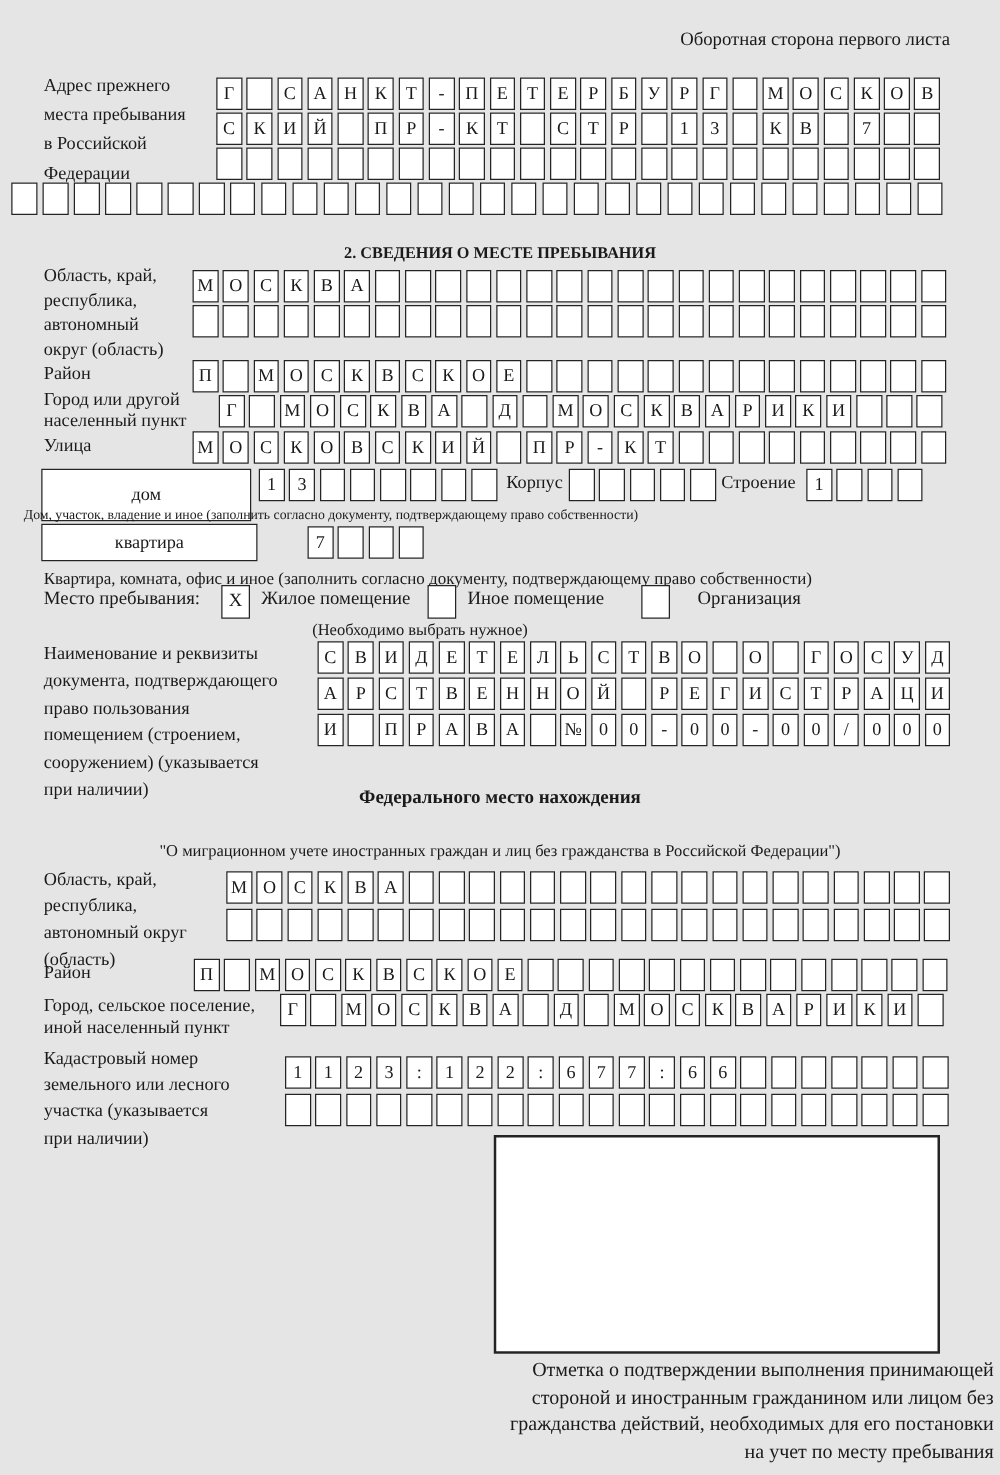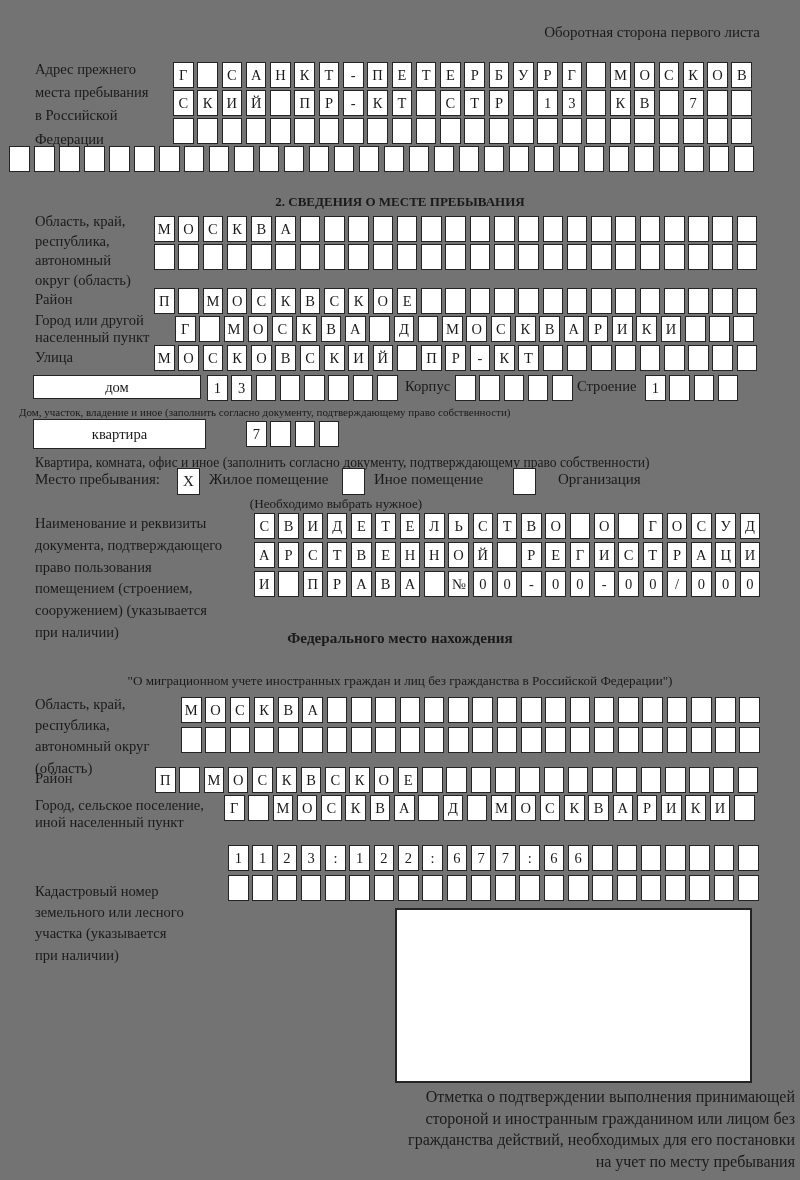--- a/index.html
+++ b/index.html
@@ -1,17 +1,17 @@
 <!DOCTYPE html>
 <html><head>
 <meta charset="utf-8">
 <style>
   html,body { margin:0; padding:0; background:#ffffff; }
   #page {
-    position:relative; width:800px; height:1180px; background:#737373;
+    position:relative; width:800px; height:1180px; background:#e5e5e5;
     font-family:"Liberation Serif", serif; color:#1a1a1a; overflow:hidden;
   }
   .abs { position:absolute; }
   .lbl { font-size:14.6px; white-space:pre-line; }
   .cap { font-size:13.2px; }
   .ctr { width:800px; left:0; text-align:center; }
   .bold { font-weight:bold; }
   .cellrow { display:flex; }
   .cellrow .cell {
     box-sizing:border-box; flex:0 0 auto;
@@ -296,21 +296,21 @@
       <span class="cell"></span>
       <span class="cell"></span>
       <span class="cell"></span>
       <span class="cell"></span>
       <span class="cell"></span>
       <span class="cell"></span>
       <span class="cell"></span>
       <span class="cell"></span>
     </div>
 
-  <div class="abs fieldbox" style="left:33px; top:375px; width:168px; height:24px;">дом</div>
+  <div class="abs fieldbox" style="left:33px; top:375px; width:168px; height:42px;">дом</div>
   <div class="abs cellrow" style="left:207px; top:375px;">
       <span class="cell">1</span>
       <span class="cell">3</span>
       <span class="cell"></span>
       <span class="cell"></span>
       <span class="cell"></span>
       <span class="cell"></span>
       <span class="cell"></span>
       <span class="cell"></span>
     </div>
@@ -534,21 +534,21 @@
       <span class="cell">К</span>
       <span class="cell">В</span>
       <span class="cell">А</span>
       <span class="cell">Р</span>
       <span class="cell">И</span>
       <span class="cell">К</span>
       <span class="cell">И</span>
       <span class="cell"></span>
     </div>
 
-  <div class="abs lbl" style="left:35px; top:837px; line-height:21.2px;margin-top:44px;">Кадастровый номер
+  <div class="abs lbl" style="left:35px; top:837px; line-height:21.2px;">Кадастровый номер
 земельного или лесного
 участка (указывается
 при наличии)</div>
   <div class="abs cellrow" style="left:228px; top:845px;">
       <span class="cell">1</span>
       <span class="cell">1</span>
       <span class="cell">2</span>
       <span class="cell">3</span>
       <span class="cell">:</span>
       <span class="cell">1</span>

